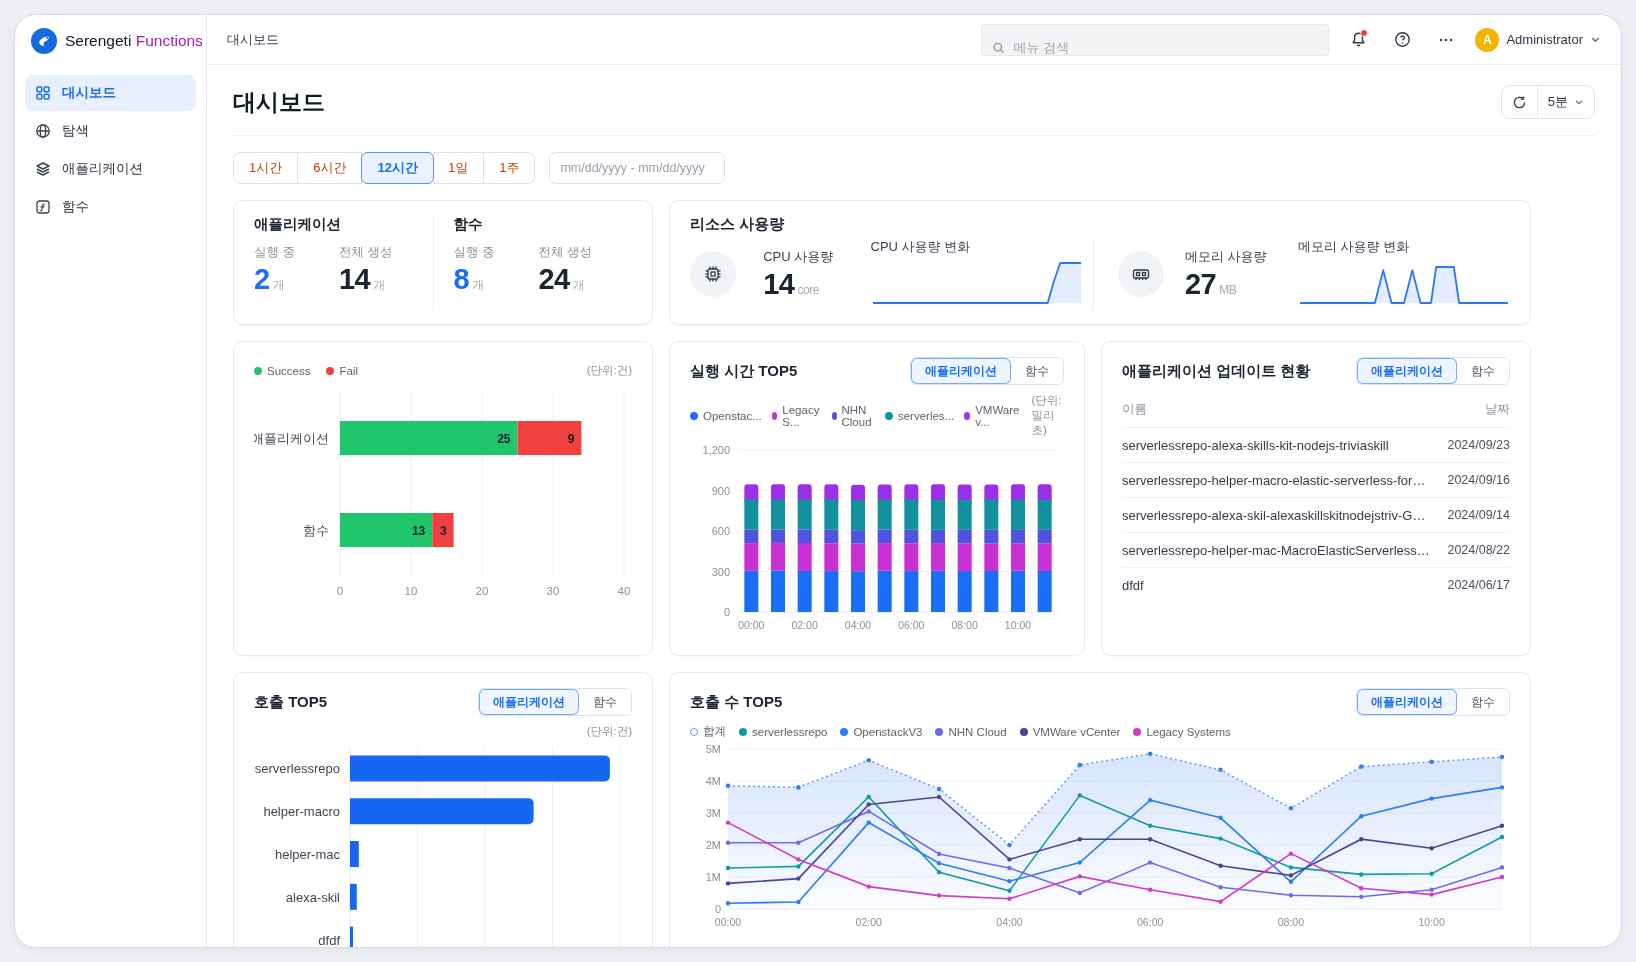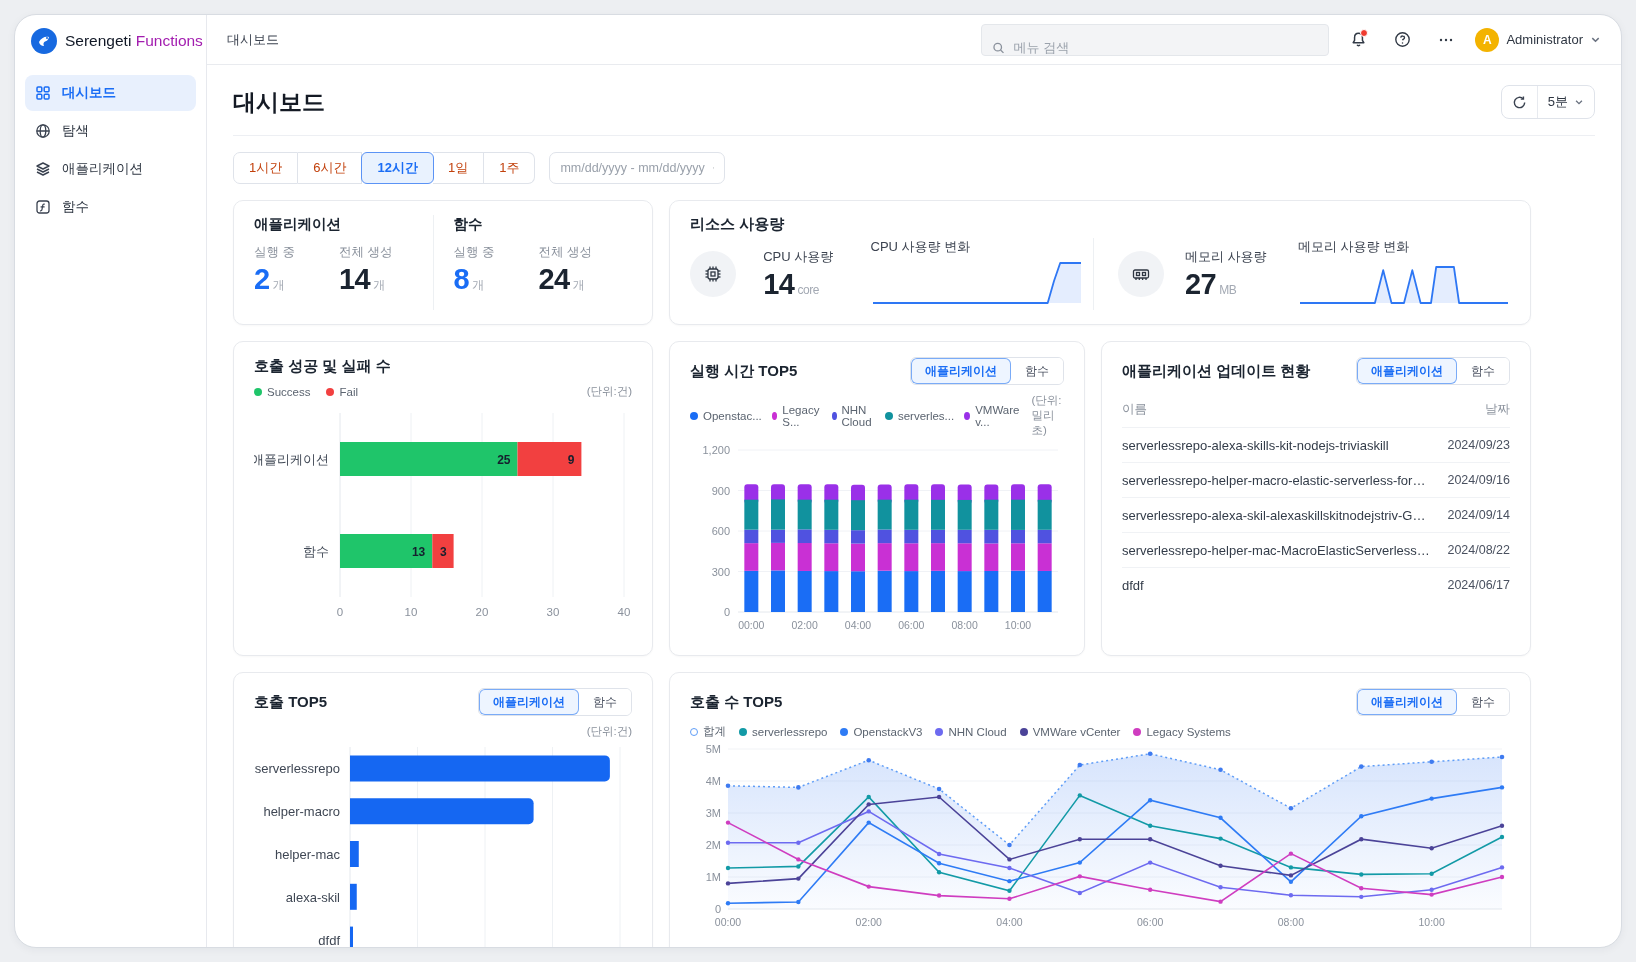--- a/index.html
+++ b/index.html
@@ -319,23 +319,20 @@
                 <div id="spark-mem"><svg width="212" height="46">
                       <path d="M2.0 43.0L76.9 43.0L85.2 10.2L93.5 43.0L106.0 43.0L114.3 10.2L122.6 43.0L133.0 43.0L138.2 7.0L155.9 7.0L161.1 43.0L210.0 43.0L210.0 43L2 43Z" fill="rgba(46,119,244,.13)"></path>
                       <path d="M2.0 43.0L76.9 43.0L85.2 10.2L93.5 43.0L106.0 43.0L114.3 10.2L122.6 43.0L133.0 43.0L138.2 7.0L155.9 7.0L161.1 43.0L210.0 43.0" fill="none" stroke="#2e77f4" stroke-width="1.8" stroke-linejoin="round"></path>
                     </svg></div>
               </div>
             </div>
           </div>
         </div>
 
         <div class="card">
-          <div class="card-head">
-              <div class="card-title">호출 성공 및 실패 수</div>
-            </div>
           <div class="legend" id="legend-inv">
               <span class="li"><span class="dot" style="background:#1fc56a"></span>Success</span>
               <span class="li"><span class="dot" style="background:#f24040"></span>Fail</span>
               <span class="unit-note">(단위:건)</span>
             </div>
           <div id="chart-inv"><svg width="382" height="224">
                 <line x1="86" y1="12" x2="86" y2="196" stroke="#e4e8ed"></line>
                 <text x="86" y="215" font-size="11.5" fill="#8a919c" text-anchor="middle">0</text>
                 <line x1="157" y1="12" x2="157" y2="196" stroke="#eef1f4"></line>
                 <text x="157" y="215" font-size="11.5" fill="#8a919c" text-anchor="middle">10</text>

